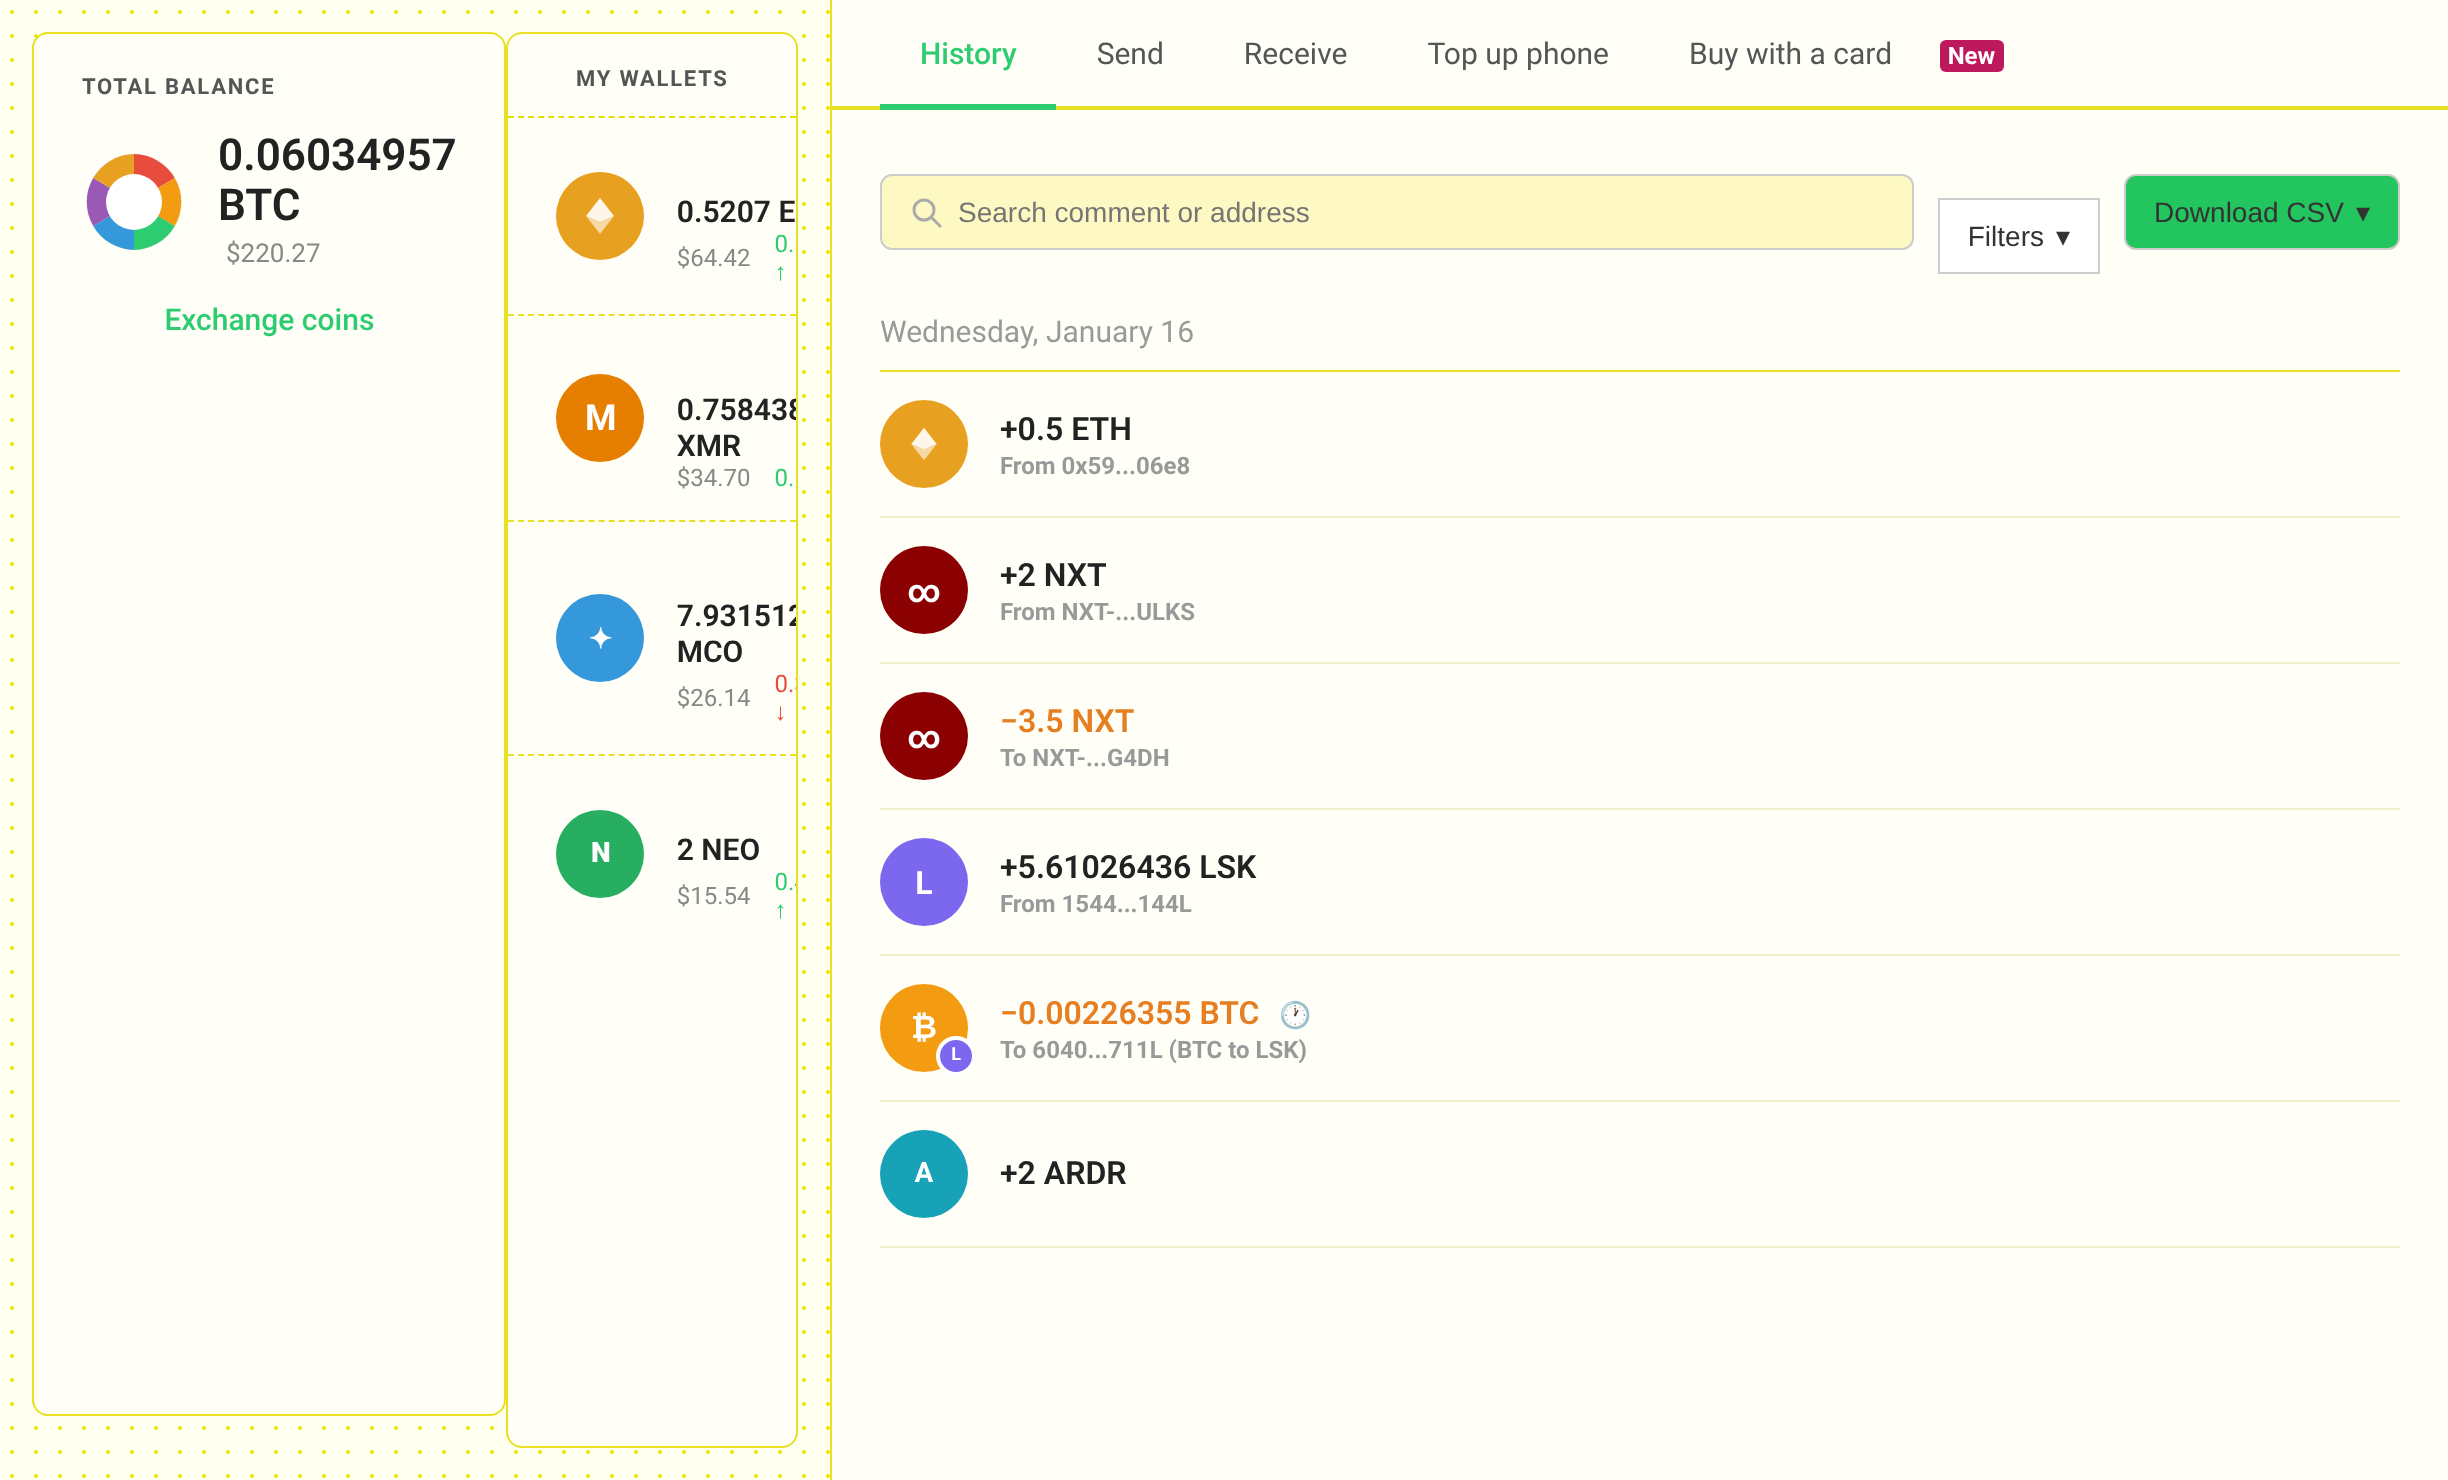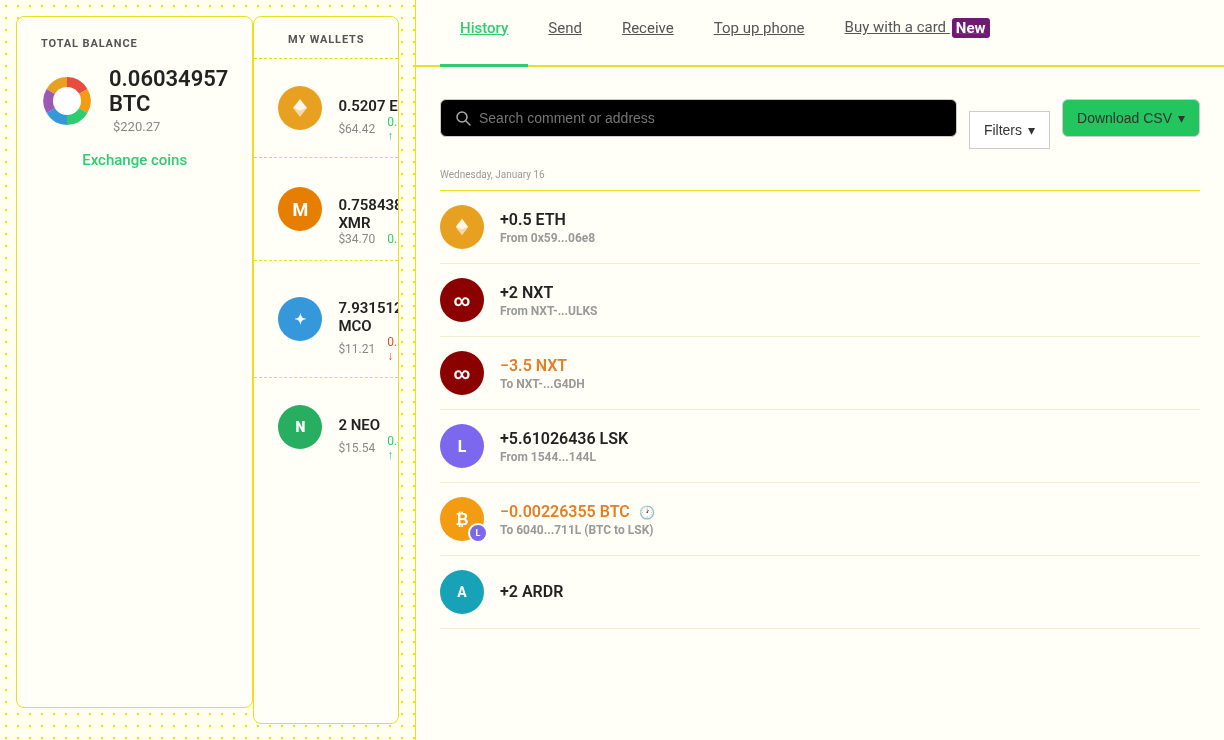--- a/index.html
+++ b/index.html
@@ -164,44 +164,43 @@
     }
 
     .tabs-bar {
       display: flex;
       align-items: center;
       border-bottom: 2px solid #e8e020;
       padding: 0 24px;
     }
 
     .tab {
-      padding: 18px 20px 27px;
+      padding: 18px 20px 16px;
       font-size: 15px;
       color: #555;
       cursor: pointer;
       border-bottom: 3px solid transparent;
       margin-bottom: -2px;
       white-space: nowrap;
-      text-decoration: underline;
     }
 
     .tab.active {
       color: #2ecc71;
       border-bottom: 3px solid #2ecc71;
       font-weight: 500;
     }
 
     .tab-badge {
-      background: #701a75;
+      background: #be185d;
       color: white;
-      font-size: 15px;
+      font-size: 12px;
       font-weight: 700;
       border-radius: 3px;
       padding: 1px 4px;
-      margin-left: 2px;
+      margin-left: 20px;
       vertical-align: middle;
     }
 
     .content-area {
       flex: 1;
       overflow-y: auto;
       padding: 20px 24px;
     }
 
     .search-filter-row {
@@ -212,21 +211,21 @@
     }
 
     .search-box {
       flex: 1;
       display: flex;
       align-items: center;
       gap: 8px;
       border: 1.5px solid #ccc;
       border-radius: 6px;
       padding: 10px 14px;
-      background: #000000;
+      background: #fef9c3;
     }
 
     .search-icon-svg {
       color: #aaa;
       flex-shrink: 0;
     }
 
     .search-input {
       border: none;
       outline: none;
@@ -259,21 +258,21 @@
       border-radius: 6px;
       padding: 10px 14px;
       background: #22c55e;
       font-size: 14px;
       color: #333;
       cursor: pointer;
       white-space: nowrap;
     }
 
     .date-label {
-      font-size: 10px;
+      font-size: 15px;
       color: #999;
       margin-bottom: 10px;
     }
 
     .divider {
       border: none;
       border-top: 1px solid #e8e020;
       margin-bottom: 0;
     }
 
@@ -405,21 +404,21 @@
           <span class="wallet-change-up">0.15% ↑</span>
         </div>
       </div>
     </div>
 
     <div class="wallet-item">
       <div class="wallet-icon" style="background:#3498db; font-size:14px;">✦</div>
       <div class="wallet-info">
         <div class="wallet-amount">7.93151289 MCO</div>
         <div class="wallet-bottom">
-          <span class="wallet-usd">$11.21</span>
+          <span class="wallet-usd">$26.14</span>
           <span class="wallet-change-down">0.35% ↓</span>
         </div>
       </div>
     </div>
 
     <div class="wallet-item">
       <div class="wallet-icon" style="background:#27ae60; font-size:14px; font-weight:900;">N</div>
       <div class="wallet-info">
         <div class="wallet-amount">2 NEO</div>
         <div class="wallet-bottom">

